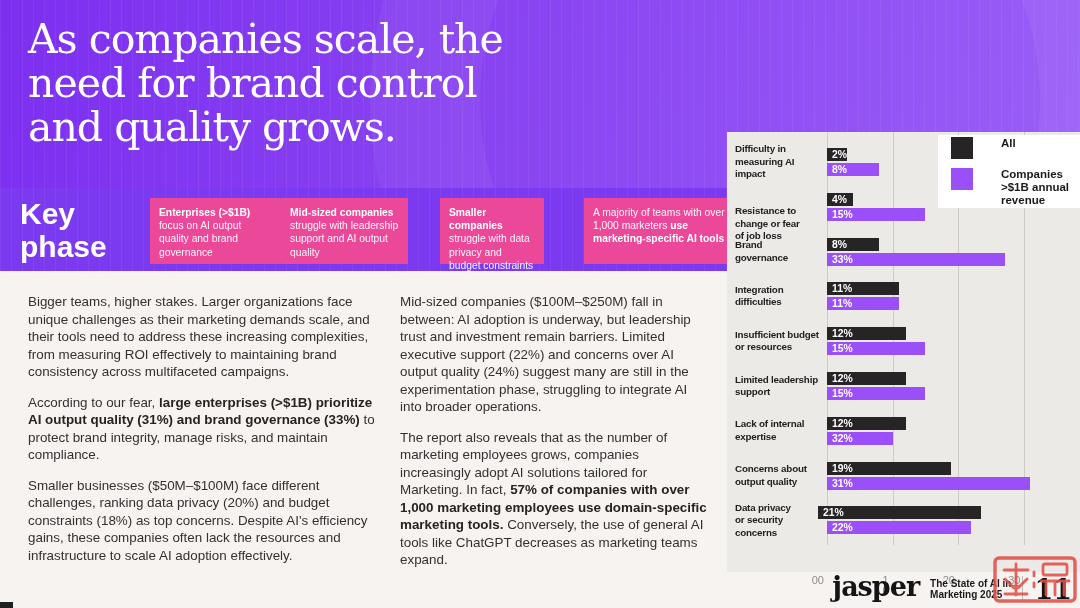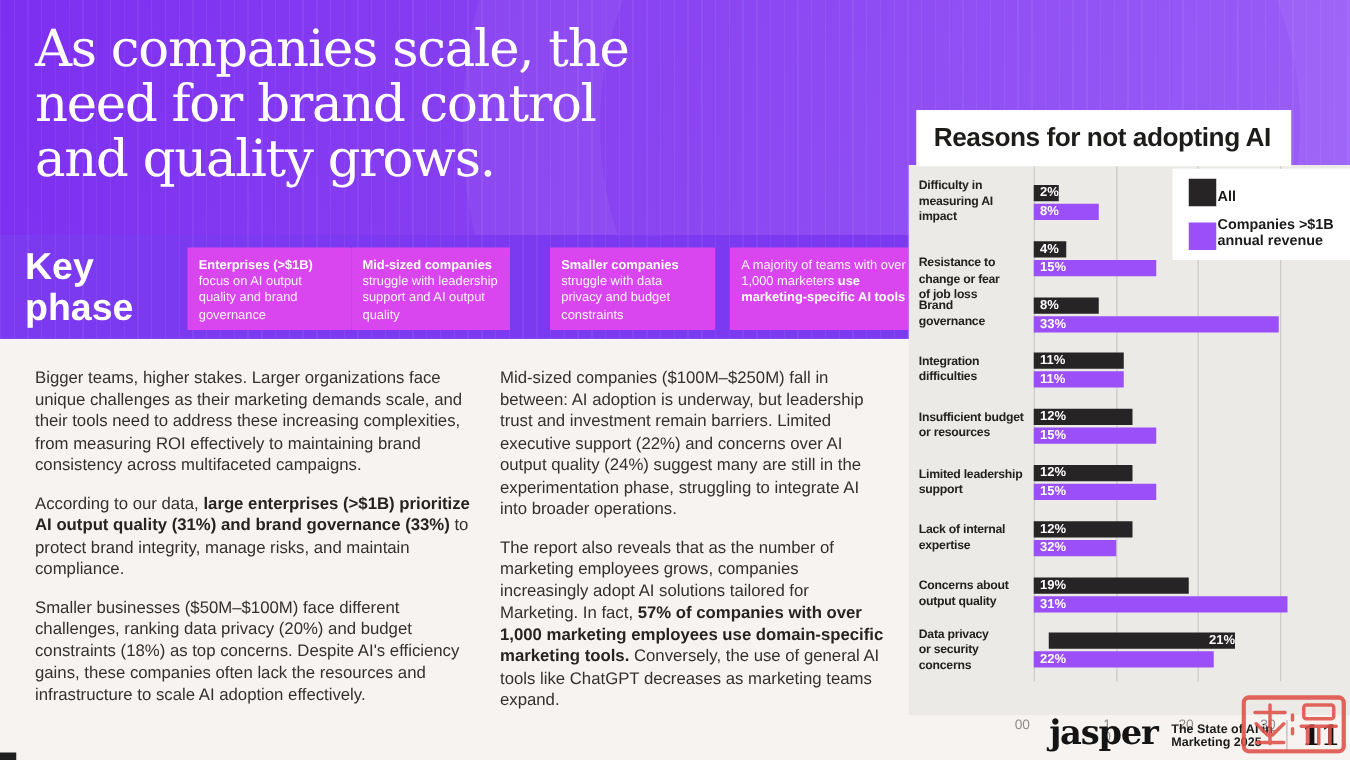--- a/index.html
+++ b/index.html
@@ -37,26 +37,26 @@
   .band .stripes{
     position:absolute;inset:0;
     background:repeating-linear-gradient(90deg,rgba(255,255,255,.05) 0,rgba(255,255,255,.05) 1px,transparent 1px,transparent 11px);
   }
   .band-label{
     position:absolute;left:20px;top:9px;
     font-size:30px;font-weight:700;color:#fff;line-height:1.1;white-space:pre-line;
   }
   .tbox{
     position:absolute;top:10px;height:66px;box-sizing:border-box;
-    background:#d946ef;border-radius:1px;padding:8px 9px;
+    background:#ec4899;border-radius:1px;padding:8px 9px;
     font-size:10.3px;line-height:13.2px;color:rgba(255,255,255,.95);
   }
   .tb1{left:150px;width:131px;}
   .tb2{left:281px;width:127px;}
-  .tb3{left:440px;width:132px;}
+  .tb3{left:440px;width:104px;}
   .tb4{left:584px;width:164px;}
   .tbox .b{font-weight:700;color:#fff;}
   
   .col{position:absolute;top:293px;color:#333130;font-size:13.4px;line-height:17.5px;}
   .col1{left:28px;width:352px;}
   .col2{left:400px;width:308px;}
   .col p{margin:0 0 13px 0;}
   .col .b{font-weight:700;color:#262422;}
   
   .chart-panel{
@@ -83,37 +83,37 @@
   .chart-title-box{
     position:absolute;left:733px;top:88px;width:300px;height:45px;
     background:#ffffff;display:flex;align-items:center;padding-left:14px;box-sizing:border-box;
     font-size:21px;font-weight:700;letter-spacing:-0.4px;color:#1d1c1b;
   }
   .legend{
     position:absolute;right:0;top:3px;width:142px;height:73px;background:#fff;z-index:3;
     display:flex;flex-direction:column;justify-content:center;gap:9px;
     padding-left:13px;box-sizing:border-box;
   }
-  .litem{display:flex;align-items:flex-end;gap:1px;}
+  .litem{display:flex;align-items:flex-start;gap:28px;}
   .swatch{width:22px;height:22px;flex:0 0 auto;}
   .s-black{background:#262424;}
   .s-purple{background:#9b4ff8;}
   .llabel{font-size:11.5px;font-weight:700;color:#1b1a19;line-height:13px;width:100px;}
   
   .footer{
     position:absolute;right:8px;top:572px;height:34px;
     display:flex;align-items:center;gap:11px;z-index:2;
   }
   .brand{
     font-family:"DejaVu Serif","Liberation Serif",serif;
     font-weight:700;font-size:27px;letter-spacing:-1px;color:#141414;margin-top:-5px;
   }
   .report{font-size:10px;font-weight:700;line-height:11.5px;color:#1a1a1a;white-space:pre-line;}
   .fdiv{width:1px;height:26px;background:#bdbab7;}
-  .pagenum{font-family:"DejaVu Serif","Liberation Serif",serif;font-weight:700;font-size:22px;color:#111;text-align:right;}
+  .pagenum{font-family:"DejaVu Serif","Liberation Serif",serif;font-weight:700;font-size:27px;color:#111;text-align:right;}
   
   .watermark{position:absolute;left:993px;top:556px;z-index:5;opacity:.88;}
   .corner-mark{position:absolute;left:0;top:602px;width:13px;height:6px;background:#1f1f1f;}
 </style>
 </head>
 <body>
 
 <div class="page">
 
   <div class="header">
@@ -129,21 +129,21 @@
     <div class="band-label">Key
 phase</div>
     <div class="tbox tb1"><span class="b">Enterprises (&gt;$1B) </span><span>focus on AI output quality and brand governance</span></div>
     <div class="tbox tb2"><span class="b">Mid-sized companies </span><span>struggle with leadership support and AI output quality</span></div>
     <div class="tbox tb3"><span class="b">Smaller companies </span><span>struggle with data privacy and budget constraints</span></div>
     <div class="tbox tb4"><span>A majority of teams with over 1,000 marketers </span><span class="b">use marketing-specific AI tools</span></div>
   </div>
 
   <div class="col col1">
     <p><span>Bigger teams, higher stakes. Larger organizations face unique challenges as their marketing demands scale, and their tools need to address these increasing complexities, from measuring ROI effectively to maintaining brand consistency across multifaceted campaigns.</span></p>
-    <p><span>According to our data, </span><span class="b">large enterprises (&gt;$1B) prioritize AI output quality (31%) and brand governance (33%)</span><span> to protect brand integrity, manage risks, and maintain compliance.</span></p>
+    <p><span>According to our fear, </span><span class="b">large enterprises (&gt;$1B) prioritize AI output quality (31%) and brand governance (33%)</span><span> to protect brand integrity, manage risks, and maintain compliance.</span></p>
     <p><span>Smaller businesses ($50M–$100M) face different challenges, ranking data privacy (20%) and budget constraints (18%) as top concerns. Despite AI's efficiency gains, these companies often lack the resources and infrastructure to scale AI adoption effectively.</span></p>
   </div>
   <div class="col col2">
     <p><span>Mid-sized companies ($100M–$250M) fall in between: AI adoption is underway, but leadership trust and investment remain barriers. Limited executive support (22%) and concerns over AI output quality (24%) suggest many are still in the experimentation phase, struggling to integrate AI into broader operations.</span></p>
     <p><span>The report also reveals that as the number of marketing employees grows, companies increasingly adopt AI solutions tailored for Marketing. In fact, </span><span class="b">57% of companies with over 1,000 marketing employees use domain-specific marketing tools.</span><span> Conversely, the use of general AI tools like ChatGPT decreases as marketing teams expand.</span></p>
   </div>
 
   <div class="chart-panel">
     <div id="plot" style="position:absolute;inset:0;">
         <div class="gridline" style="left: 100px;"></div>
@@ -160,21 +160,21 @@
         <div class="bar s0" style="left: 100px; top: 16px; width: 20px;">2%</div>
         <div class="bar s1" style="left: 100px; top: 31px; width: 52.4px;">8%</div>
         <div class="cat" style="top: 69px;">Resistance to
 change or fear
 of job loss</div>
         <div class="bar s0" style="left: 100px; top: 60.8px; width: 26.2px;">4%</div>
         <div class="bar s1" style="left: 100px; top: 75.8px; width: 98.25px;">15%</div>
         <div class="cat" style="top: 96.6px;">Brand
 governance</div>
         <div class="bar s0" style="left: 100px; top: 105.6px; width: 52.4px;">8%</div>
-        <div class="bar s1" style="left: 100px; top: 120.6px; width: 196px;">33%</div>
+        <div class="bar s1" style="left: 100px; top: 120.6px; width: 178px;">33%</div>
         <div class="cat" style="top: 141.4px;">Integration
 difficulties</div>
         <div class="bar s0" style="left: 100px; top: 150.4px; width: 72.05px;">11%</div>
         <div class="bar s1" style="left: 100px; top: 165.4px; width: 72.05px;">11%</div>
         <div class="cat" style="top: 186.2px;">Insufficient budget
 or resources</div>
         <div class="bar s0" style="left: 100px; top: 195.2px; width: 78.6px;">12%</div>
         <div class="bar s1" style="left: 100px; top: 210.2px; width: 98.25px;">15%</div>
         <div class="cat" style="top: 231px;">Limited leadership
 support</div>
@@ -184,35 +184,34 @@
 expertise</div>
         <div class="bar s0" style="left: 100px; top: 284.8px; width: 78.6px;">12%</div>
         <div class="bar s1" style="left: 100px; top: 299.8px; width: 65.5px;">32%</div>
         <div class="cat" style="top: 320.6px;">Concerns about
 output quality</div>
         <div class="bar s0" style="left: 100px; top: 329.6px; width: 124.45px;">19%</div>
         <div class="bar s1" style="left: 100px; top: 344.6px; width: 203.05px;">31%</div>
         <div class="cat" style="top: 365.4px;">Data privacy
 or security
 concerns</div>
-        <div class="bar s0" style="left: 112px; top: 374.4px; width: 149px; text-align: right;">21%</div>
+        <div class="bar s0" style="left: 91px; top: 374.4px; width: 163px;">21%</div>
         <div class="bar s1" style="left: 100px; top: 389.4px; width: 144.1px;">22%</div>
       </div>
     <div class="legend">
       <div class="litem">
         <span class="swatch s-black"></span>
         <span class="llabel">All</span>
       </div>
       <div class="litem">
         <span class="swatch s-purple"></span>
         <span class="llabel">Companies &gt;$1B annual revenue</span>
       </div>
     </div>
   </div>
-  <div class="chart-title-box">Reasons for not adopting AI</div>
 
   <div class="footer">
     <span class="brand">jasper</span>
     <span class="report">The State of AI in
 Marketing 2025</span>
     <span class="fdiv"></span>
     <span class="pagenum">11</span>
   </div>
 
   <svg class="watermark" width="84" height="47" viewBox="0 0 84 47">

